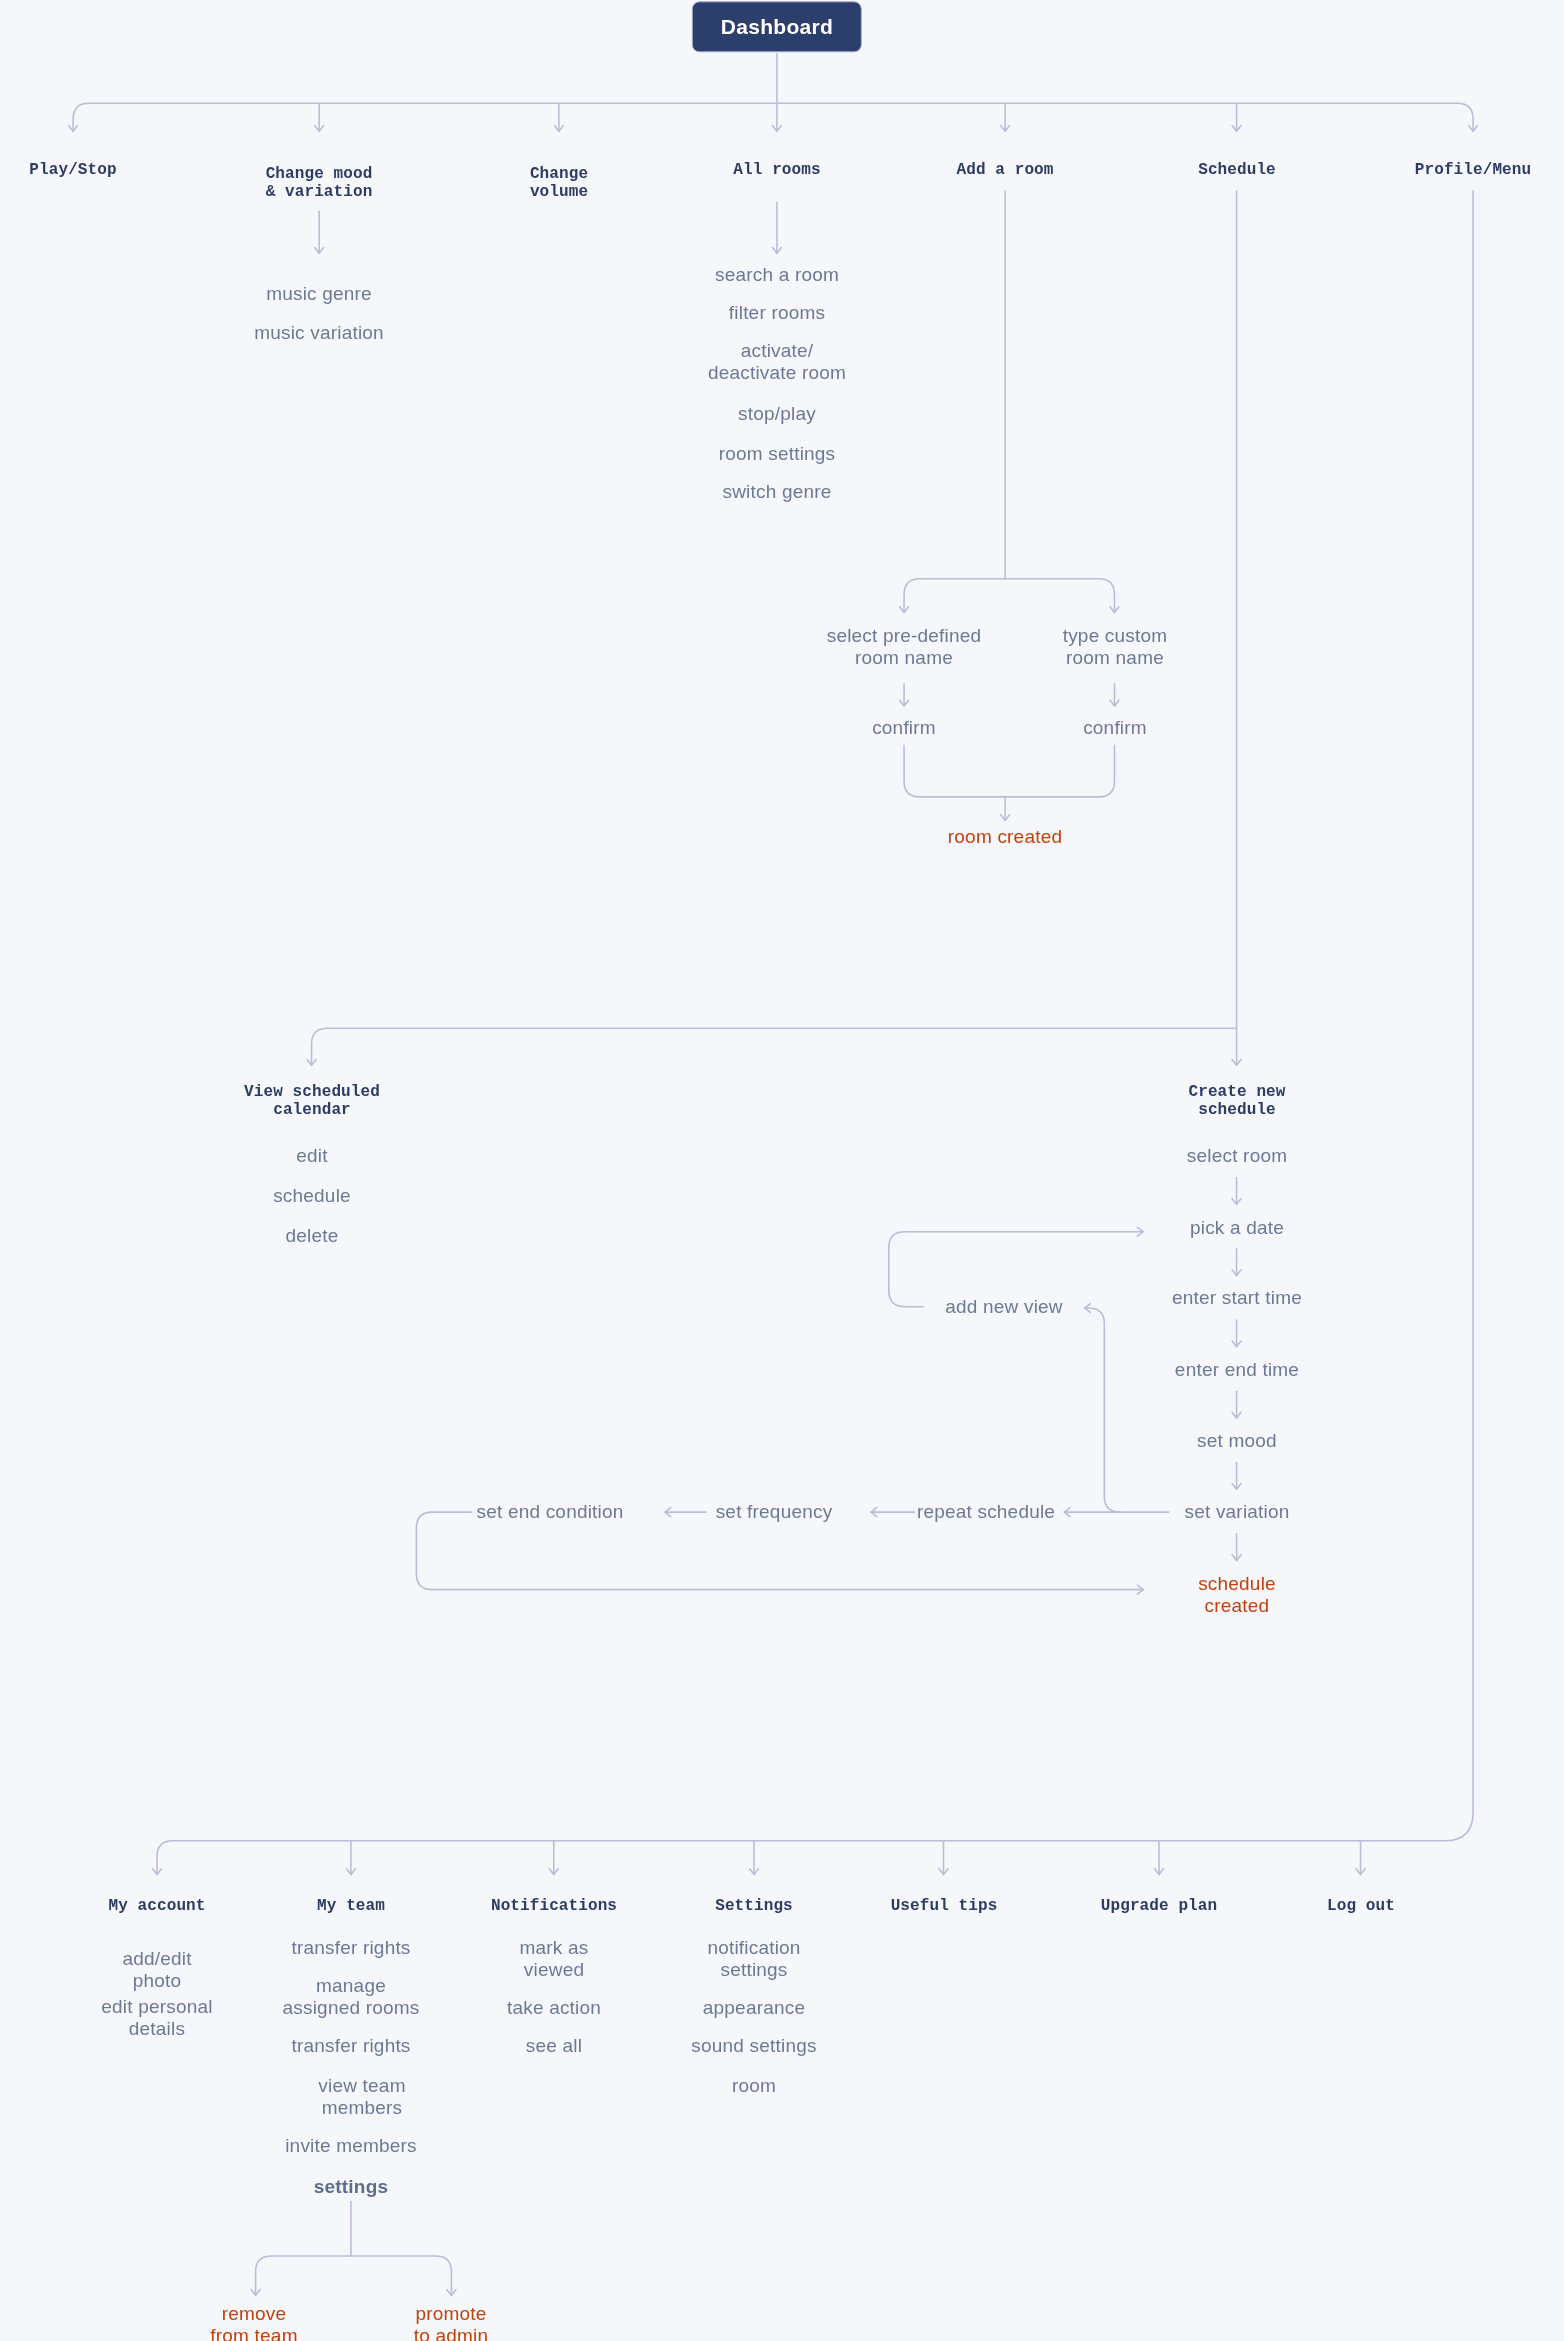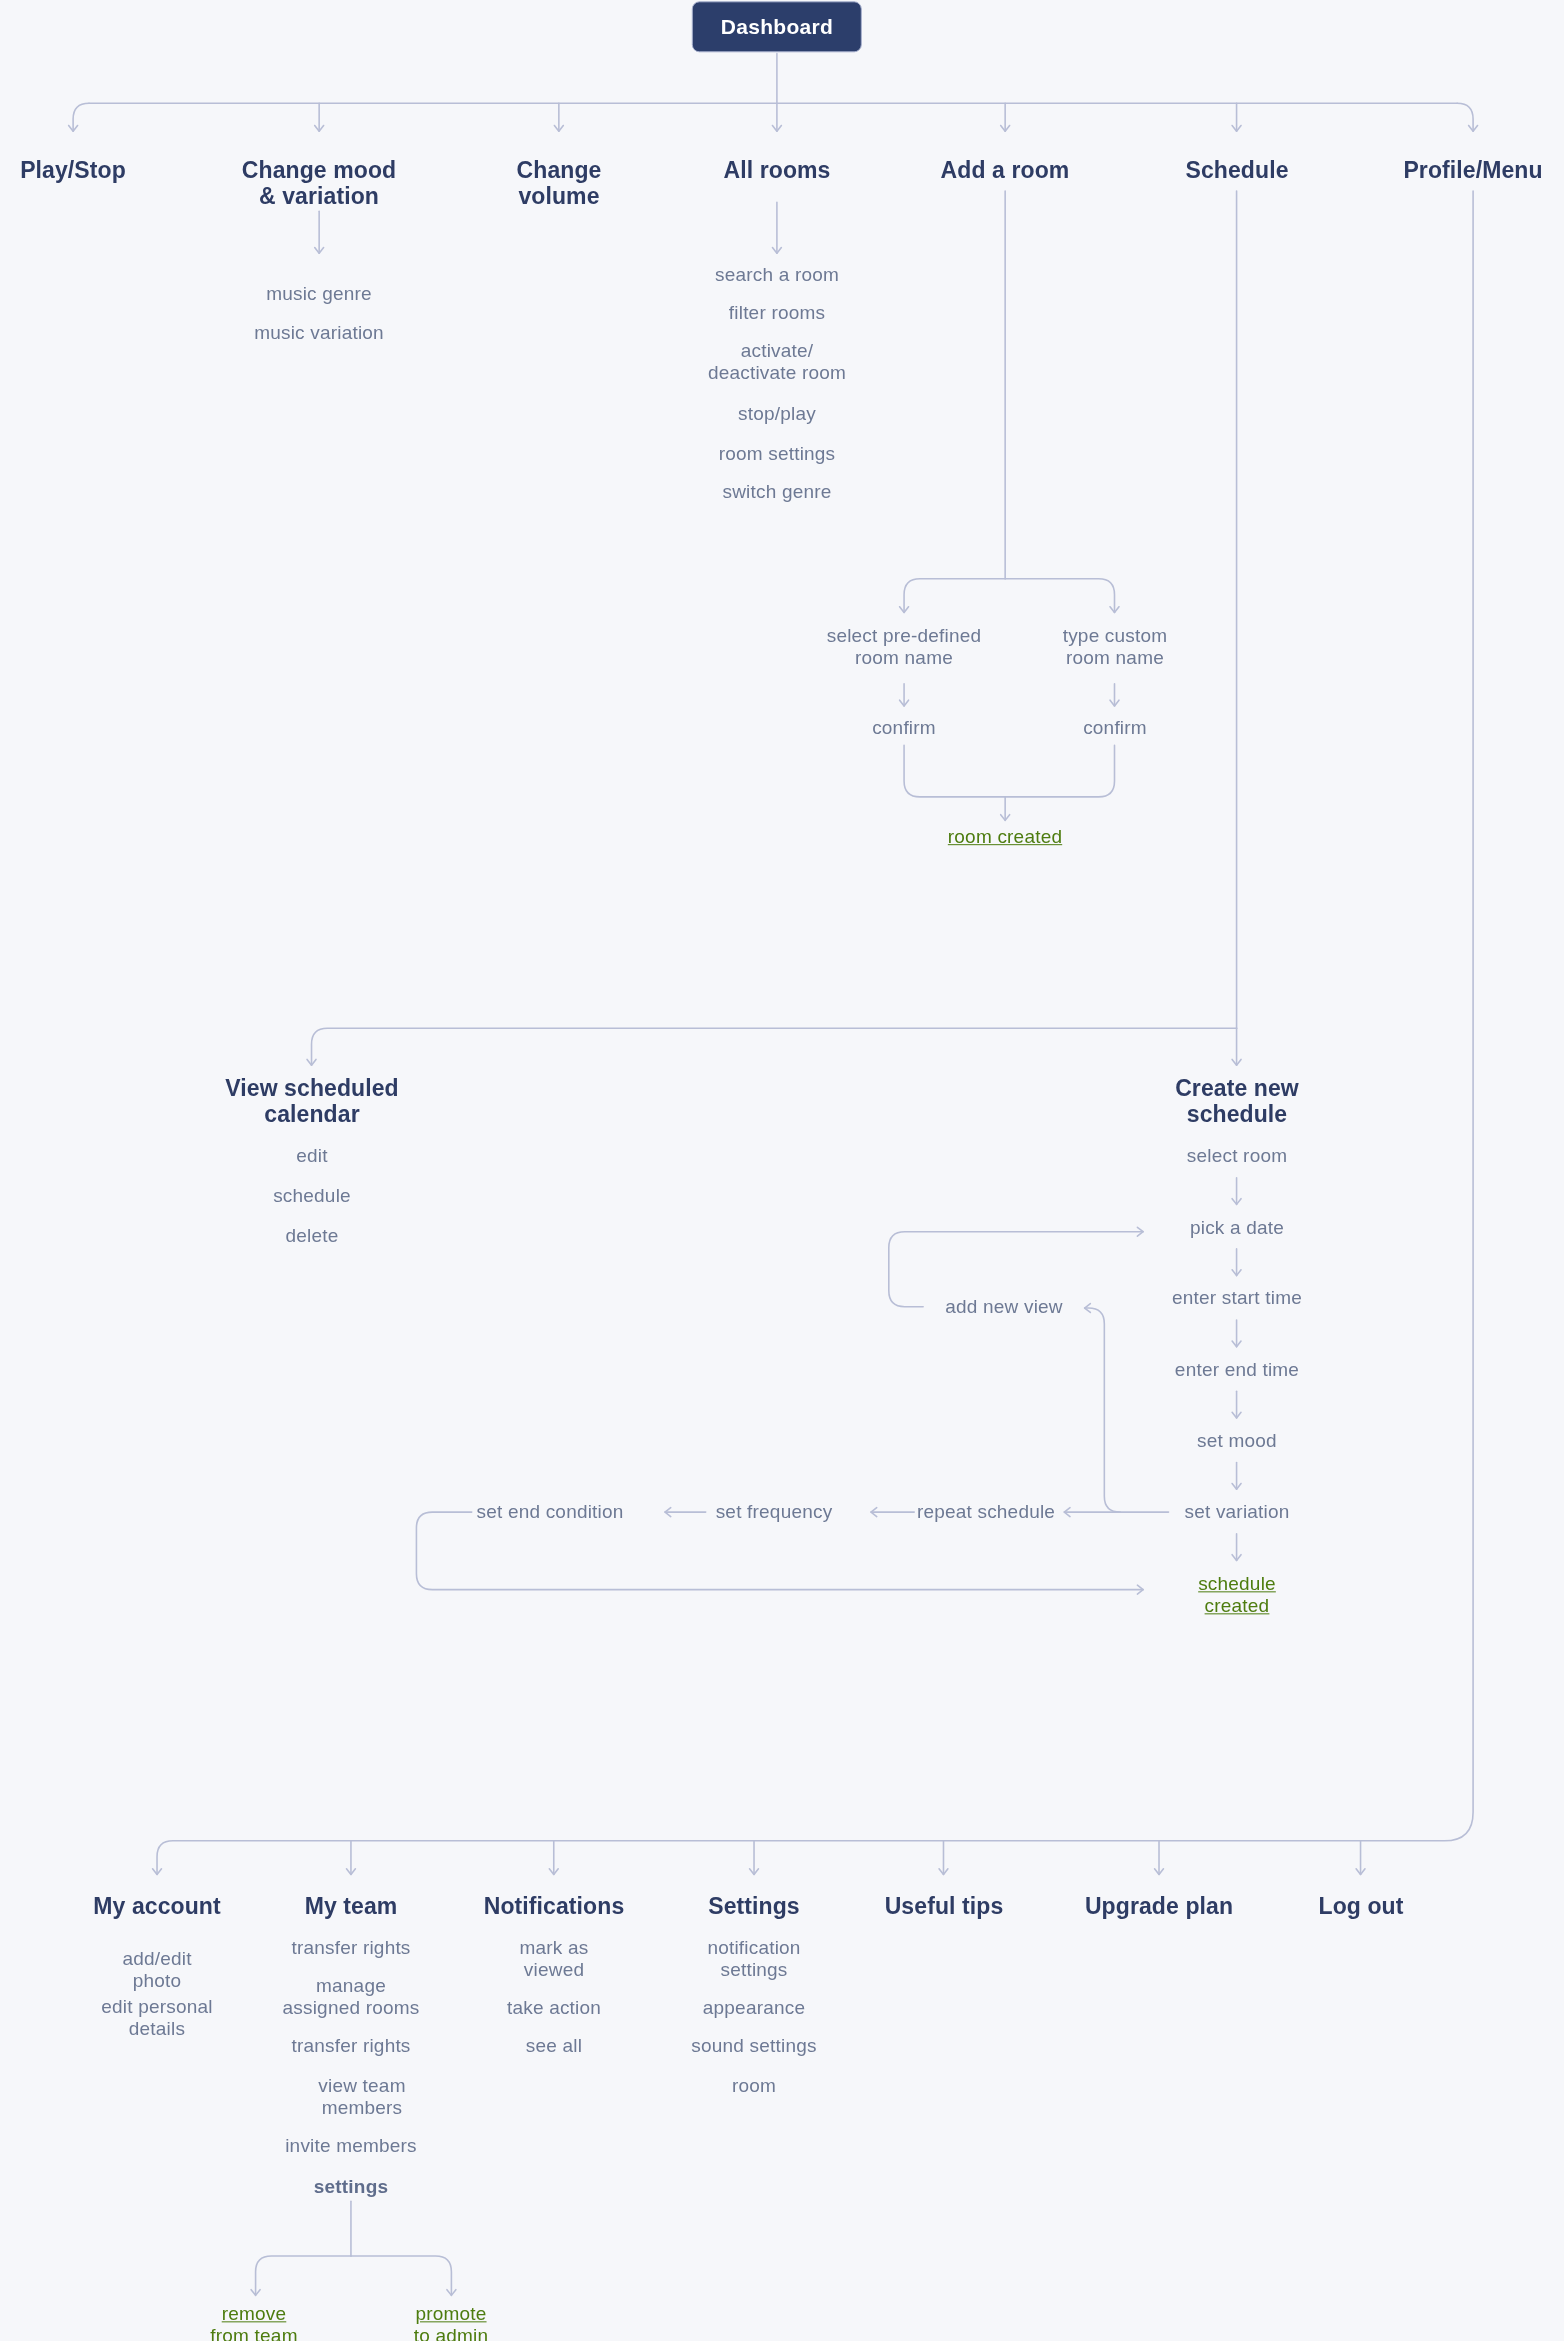--- a/index.html
+++ b/index.html
@@ -7,22 +7,22 @@
     width:1564px;height:2342px;position:relative;overflow:hidden;
     background:#f6f7fa;
     font-family:"Liberation Sans",sans-serif;
   }
   #lines{position:absolute;left:0;top:0;}
   .lbl{
     position:absolute;transform:translate(-50%,-50%);
     white-space:pre-line;text-align:center;
     font-size:19px;line-height:1.14;color:#6d7994;letter-spacing:0.2px;
   }
-  .h{font-weight:700;color:#2e3c64;font-size:23px;letter-spacing:0.1px;}
-  .pink{color:#4d7c0f;text-decoration:underline;}
+  .h{font-weight:700;color:#2e3c64;font-size:16px;letter-spacing:0.1px;font-family:Liberation Mono, monospace;}
+  .pink{color:#c2410c;}
   .semib{font-weight:700;color:#5f6d8c;}
   .dashboard-box{
     position:absolute;left:777px;top:27px;transform:translate(-50%,-50%);
     background:#2c3e6b;color:#ffffff;font-weight:700;font-size:21px;
     padding:12.7px 28px;border-radius:7.6px;border:1.9px solid #a7b0ce;
     letter-spacing:0.3px;
   }
 </style>
 </head>
 <body>

